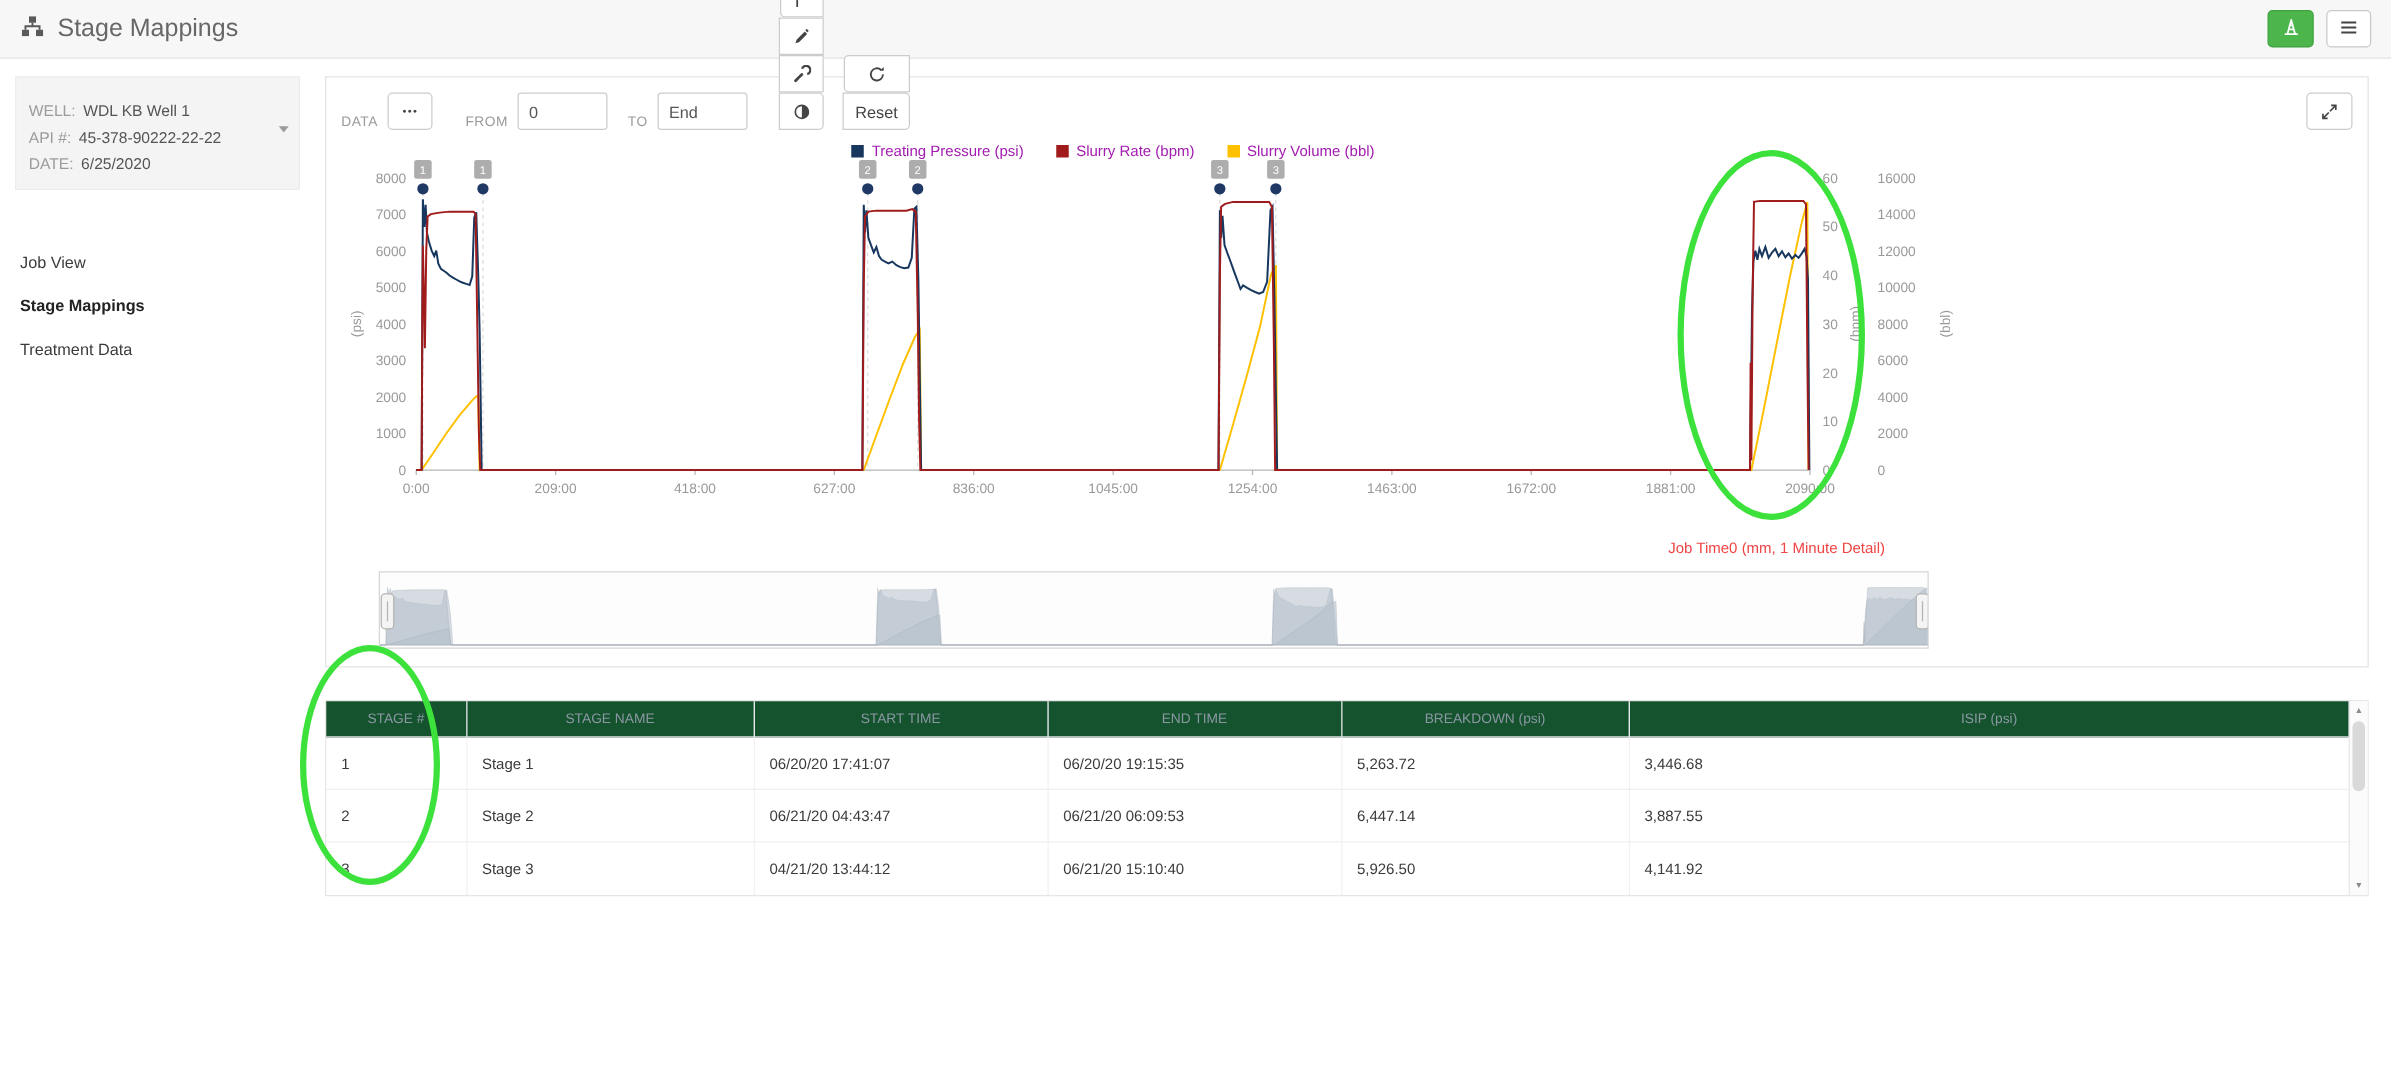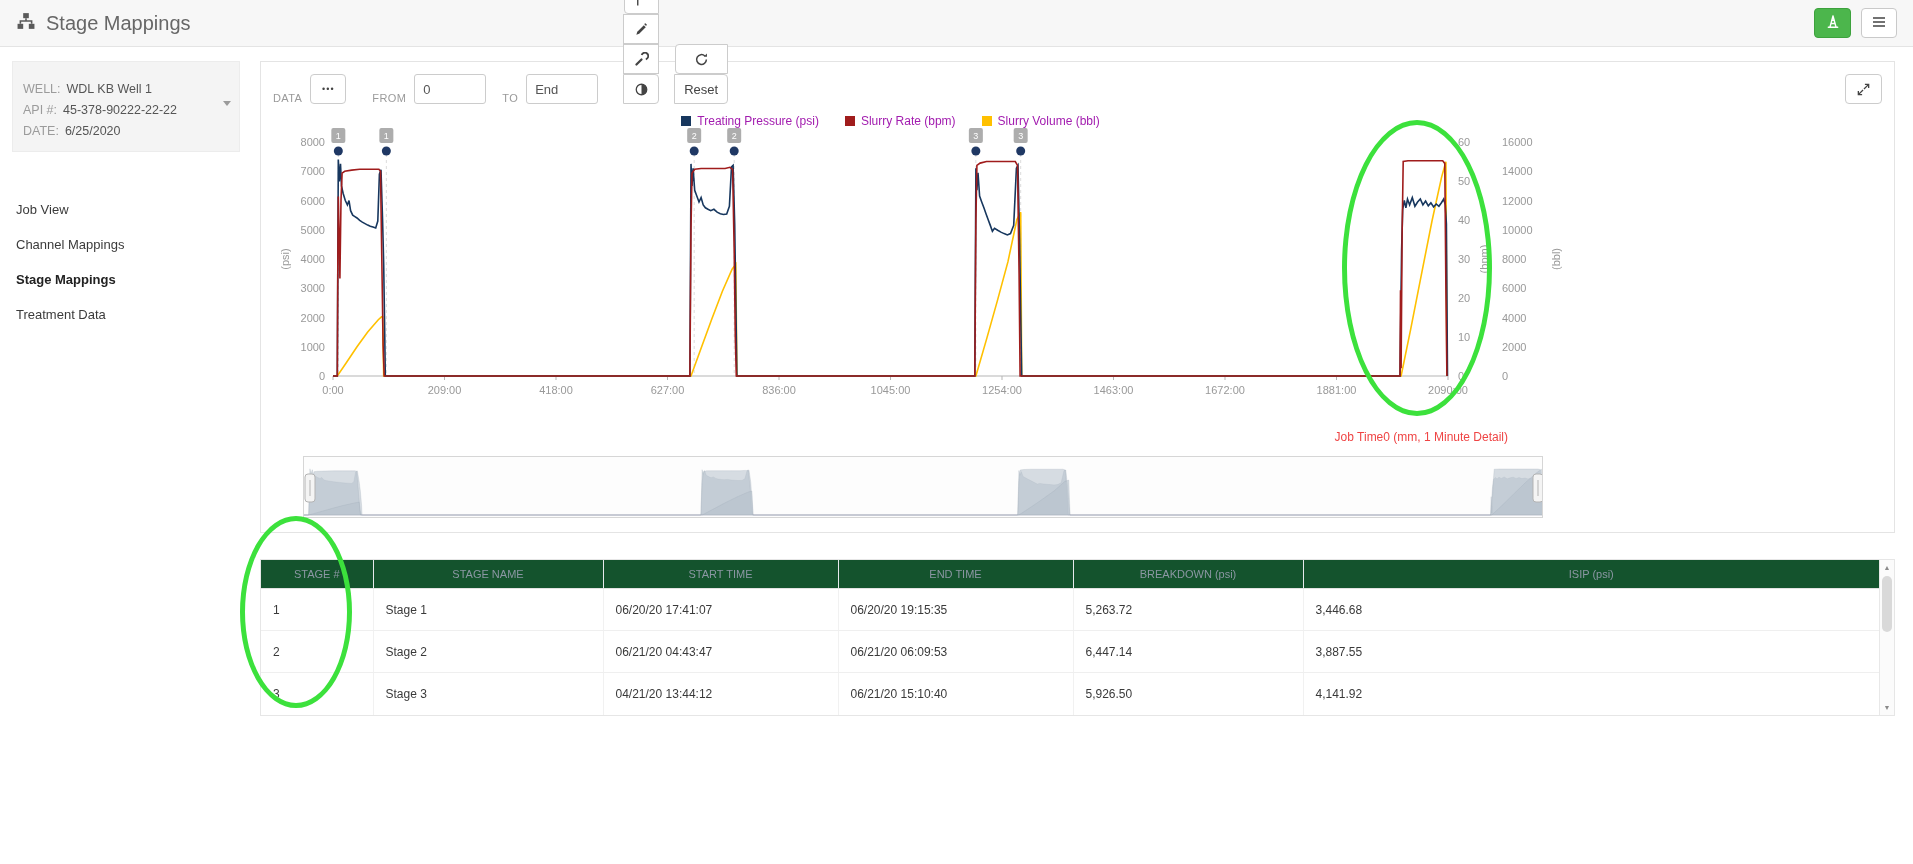--- a/index.html
+++ b/index.html
@@ -112,21 +112,20 @@
 
   <aside class="sidebar">
     <div class="well-info">
       <div class="wi-row"><span class="wi-label">WELL:</span><span class="wi-value">WDL KB Well 1</span></div>
       <div class="wi-row"><span class="wi-label">API #:</span><span class="wi-value">45-378-90222-22-22</span></div>
       <div class="wi-row"><span class="wi-label">DATE:</span><span class="wi-value">6/25/2020</span></div>
       <span class="wi-caret"></span>
     </div>
     <nav class="nav">
       <div class="nav-item">Job View</div>
-      <div class="nav-item">Channel Mappings</div>
       <div class="nav-item active">Stage Mappings</div>
       <div class="nav-item">Treatment Data</div>
     </nav>
   </aside>
 
   <main class="main">
 
     <section class="card">
       <div class="toolbar">
         <span class="tlabel">DATA</span>

